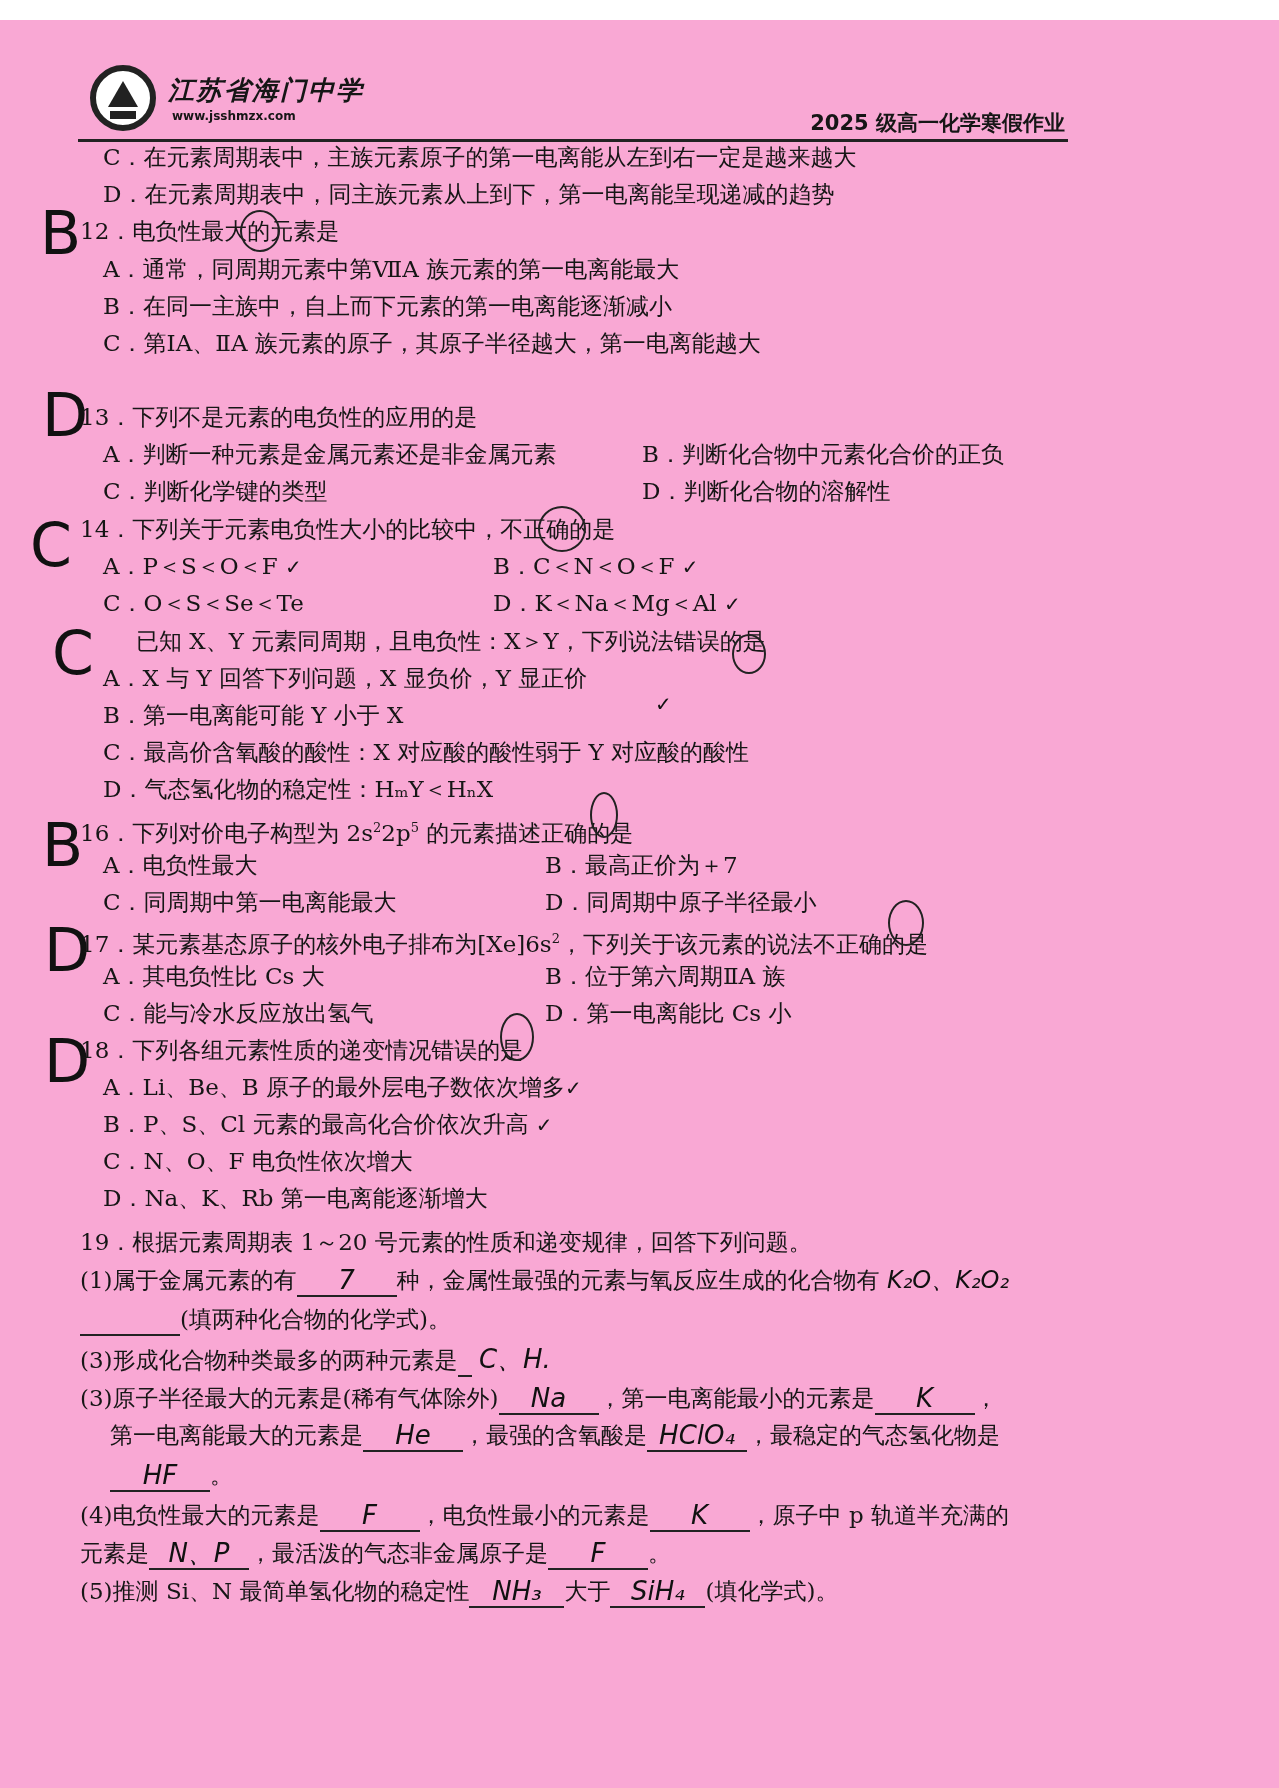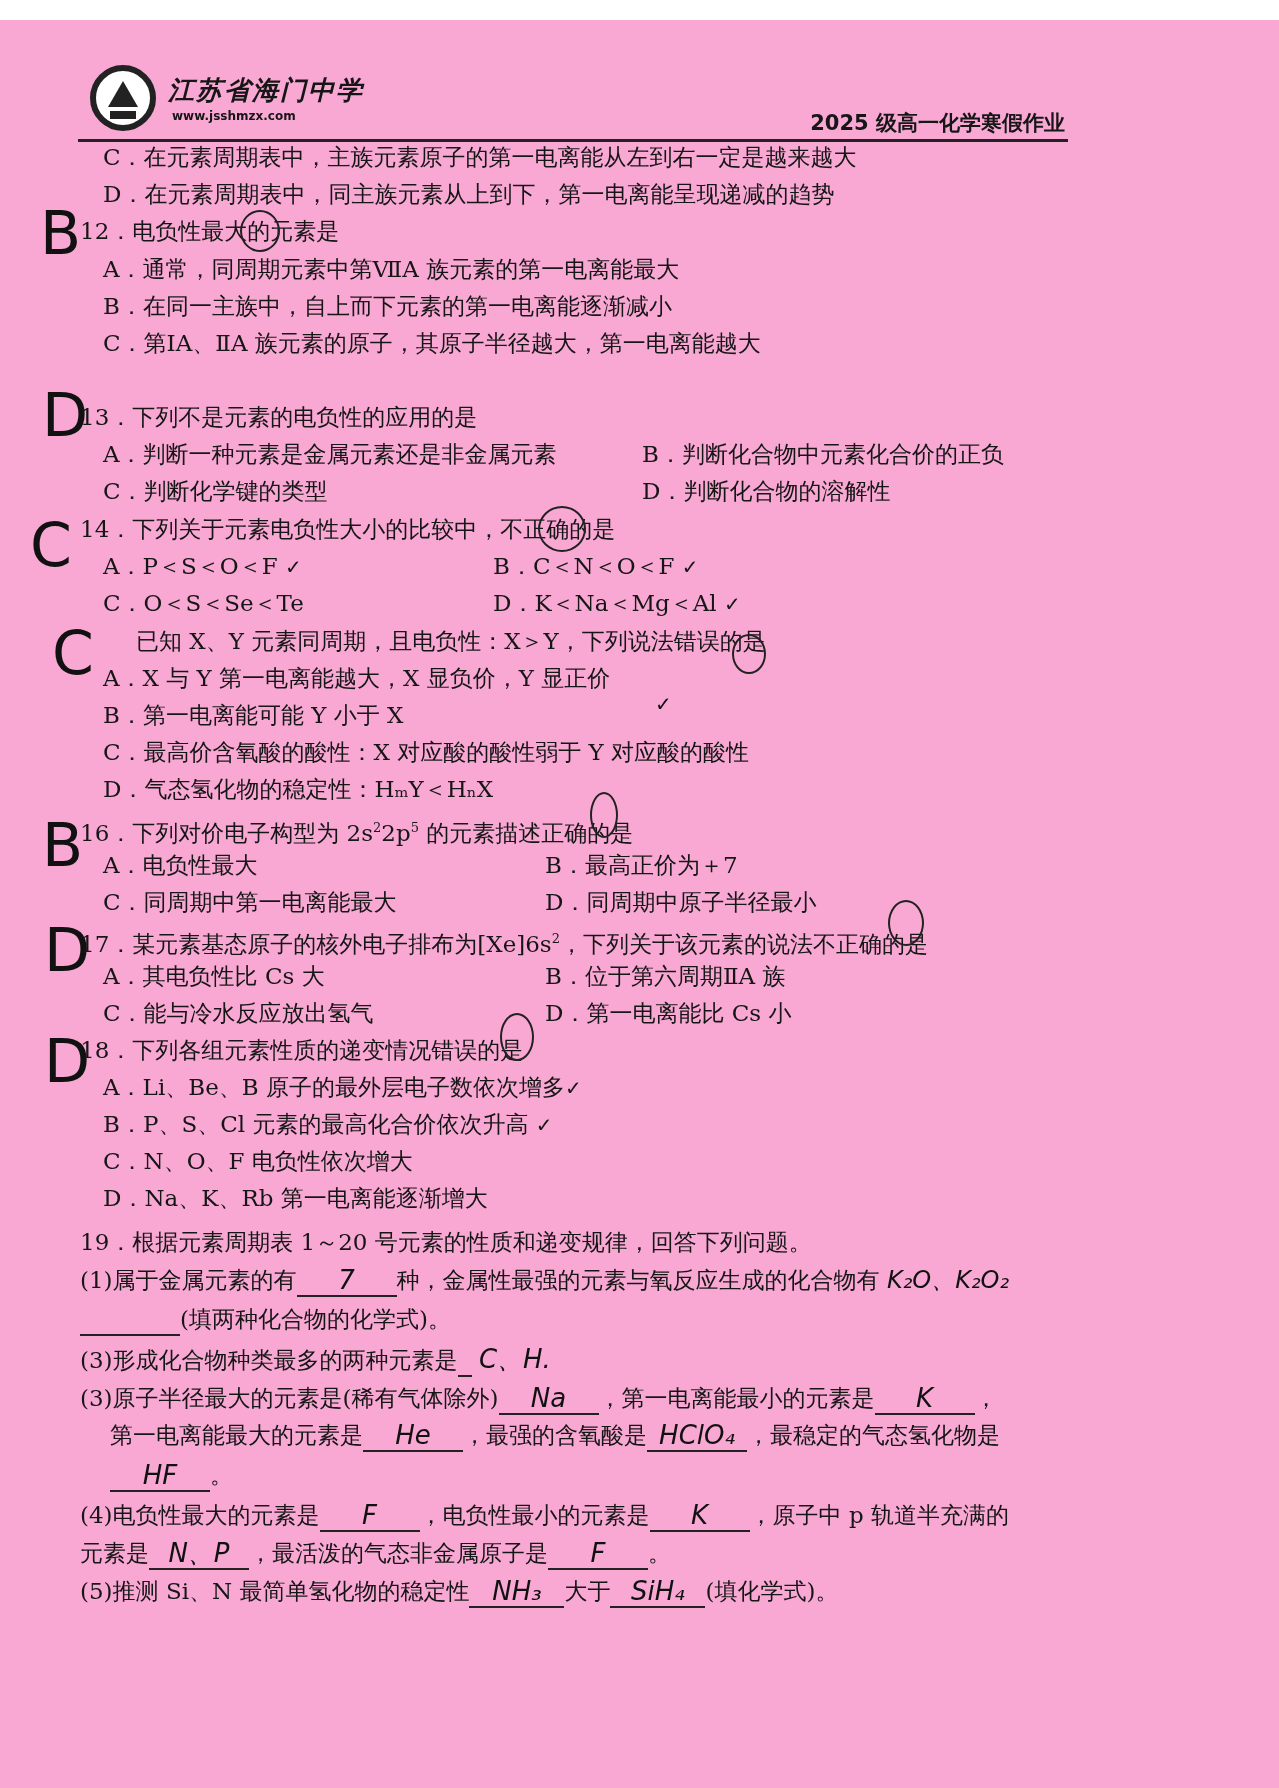--- a/index.html
+++ b/index.html
@@ -66,21 +66,21 @@
   <div class="line" style="left:80px;top:494px"><span>14．</span><span>下列关于元素电负性大小的比较中，不正确的是</span></div>
   <div class="circle" style="left:538px;top:486px;width:44px;height:42px"></div>
   <div class="line" style="left:103px;top:531px"><span>A．P＜S＜O＜F</span> <span class="check">✓</span></div>
   <div class="line" style="left:493px;top:531px"><span>B．C＜N＜O＜F</span> <span class="check">✓</span></div>
   <div class="line" style="left:103px;top:568px">C．O＜S＜Se＜Te</div>
   <div class="line" style="left:493px;top:568px"><span>D．K＜Na＜Mg＜Al</span> <span class="check">✓</span></div>
 
   <div class="hand bigmark" style="left:52px;top:598px">C</div>
   <div class="line" style="left:136px;top:606px">已知 X、Y 元素同周期，且电负性：X＞Y，下列说法错误的是</div>
   <div class="circle" style="left:732px;top:614px;width:30px;height:36px"></div>
-  <div class="line" style="left:103px;top:643px">A．X 与 Y 第一电离能越大，X 显负价，Y 显正价</div>
+  <div class="line" style="left:103px;top:643px">A．X 与 Y 回答下列问题，X 显负价，Y 显正价</div>
   <div class="hand check" style="left:655px;top:672px">✓</div>
   <div class="line" style="left:103px;top:680px">B．第一电离能可能 Y 小于 X</div>
   <div class="line" style="left:103px;top:717px">C．最高价含氧酸的酸性：X 对应酸的酸性弱于 Y 对应酸的酸性</div>
   <div class="line" style="left:103px;top:754px">D．气态氢化物的稳定性：HₘY＜HₙX</div>
 
   <div class="hand bigmark" style="left:42px;top:790px">B</div>
   <div class="line" style="left:80px;top:793px"><span>16．</span><span>下列对价电子构型为 2s</span><sup>2</sup><span>2p</span><sup>5</sup><span> 的元素描述正确的是</span></div>
   <div class="circle" style="left:590px;top:772px;width:24px;height:42px"></div>
   <div class="line" style="left:103px;top:830px">A．电负性最大</div>
   <div class="line" style="left:545px;top:830px">B．最高正价为＋7</div>

